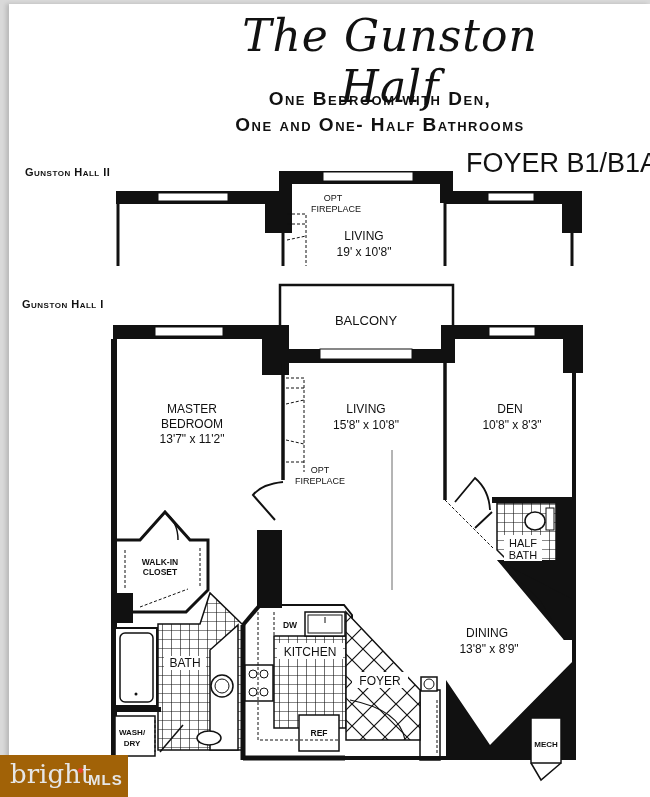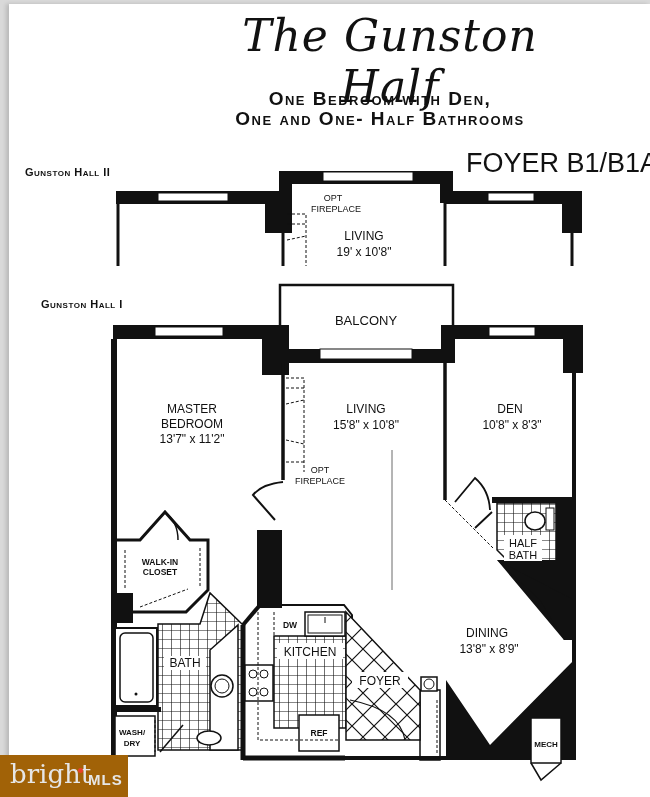--- a/index.html
+++ b/index.html
@@ -1,25 +1,25 @@
 <!DOCTYPE html>
 <html><head>
 <meta charset="utf-8">
 <style>
   html, body { margin: 0; padding: 0; }
   body { width: 650px; height: 797px; background: #d9d9d9; position: relative; overflow: hidden; font-family: "Liberation Sans", sans-serif; }
   .sheet { position: absolute; left: 9px; top: 4px; width: 641px; height: 793px; background: #ffffff; box-shadow: -3px 0 4px rgba(0,0,0,0.15); }
   .title { position: absolute; left: 190px; top: 10px; width: 400px; text-align: center; font-family: "DejaVu Serif", serif; font-style: italic; font-size: 44px; color: #111; letter-spacing: 1px; }
   .subtitle { position: absolute; left: 150px; width: 460px; text-align: center; font-family: "Liberation Sans", sans-serif; font-size: 19px; color: #111; letter-spacing: 1.5px; font-variant: small-caps; font-weight: bold; }
   .sub1 { top: 88px; }
-  .sub2 { top: 108px; }
+  .sub2 { top: 114px; }
   .type { position: absolute; left: 466px; top: 148px; font-family: "Liberation Sans", sans-serif; font-size: 27px; color: #111; white-space: nowrap; }
   .bld { position: absolute; font-family: "Liberation Sans", sans-serif; font-size: 11px; font-weight: bold; font-variant: small-caps; color: #111; letter-spacing: 0.5px; }
   .bld2 { left: 25px; top: 166px; text-align: center; }
-  .bld1 { left: 22px; top: 298px; margin-left: 19px; }
+  .bld1 { left: 22px; top: 298px; }
   svg.plan { position: absolute; left: 0; top: 0; }
   .lbl { font-family: "Liberation Sans", sans-serif; fill: #111; text-anchor: middle; }
   .mls { position: absolute; left: 0; top: 755px; width: 128px; height: 42px; background: #a16207; }
   .mls-bright { position: absolute; left: 10px; top: 4px; font-family: "DejaVu Serif", serif; font-size: 26px; color: #e6e6e6; }
   .mls-dot { position: absolute; left: 78px; top: 13px; width: 5px; height: 5px; border-radius: 50%; background: #e8412a; }
   .mls-text { position: absolute; left: 88px; top: 16px; font-family: "Liberation Sans", sans-serif; font-size: 15px; color: #e6e6e6; letter-spacing: 1px; font-weight: bold; }
 </style>
 </head>
 <body>
 

